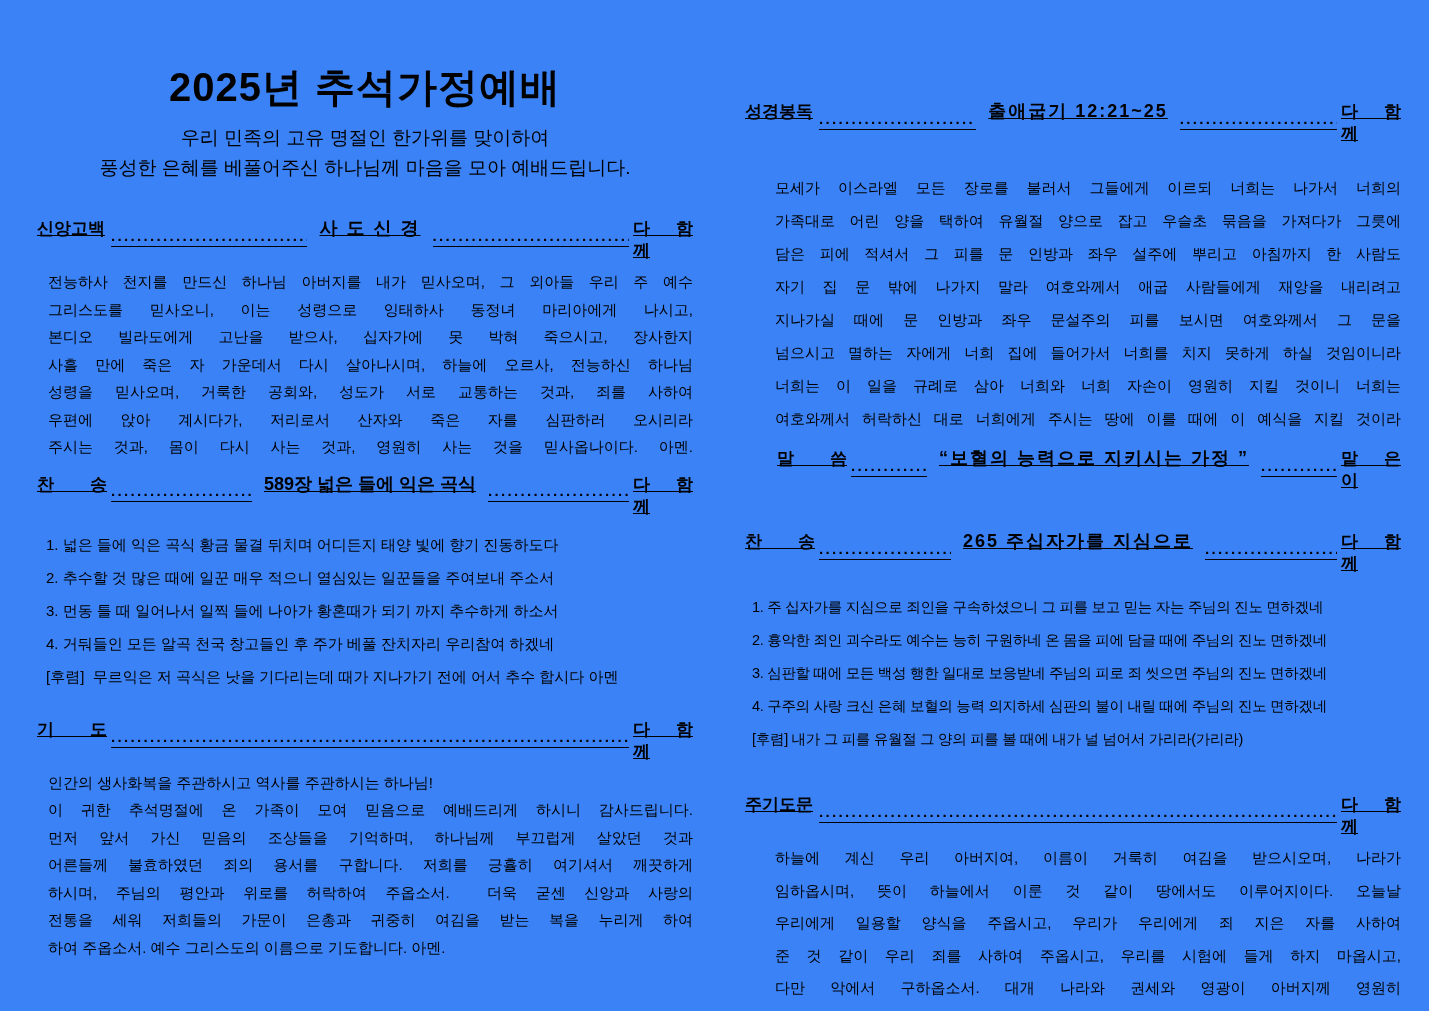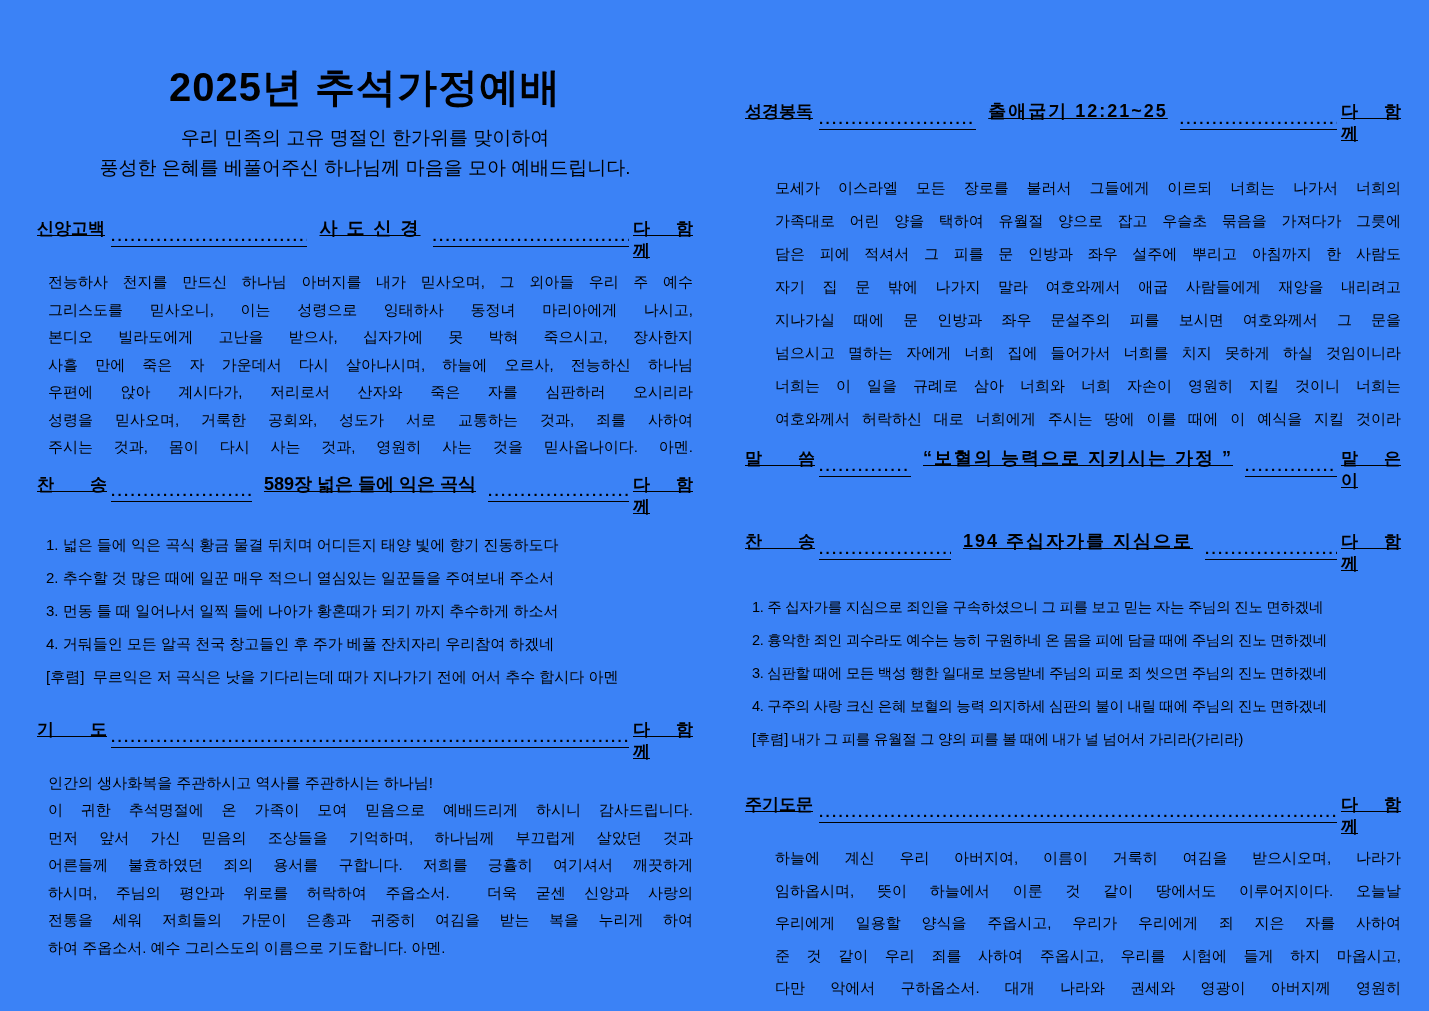--- a/index.html
+++ b/index.html
@@ -105,21 +105,21 @@
   .scriptb .line { line-height: 33px; }
   .verses2 { margin-top: 16px; padding-left: 7px; }
   .verses2 .vline { font-size: 14.5px; letter-spacing: -0.3px; }
   .lpb     { margin-top: 4px;  padding-left: 30px; }
   .lpb .line { line-height: 32.5px; }
 
   .m-conf   { margin-top: 34px; }
   .m-hymn1  { margin-top: 12px; }
   .m-prayer { margin-top: 26px; }
   .m-script { margin-top: 100px; }
-  .m-sermon { margin-top: 12px; }
+  .m-sermon { margin-top: 12px; margin-left: 32px; }
   .m-hymn2  { margin-top: 38px; }
   .m-lords  { margin-top: 38px; }
 </style>
 </head>
 <body>
 
 <div class="page">
 
   <div class="col col-left">
 
@@ -132,22 +132,22 @@
       <span class="leader"></span>
       <span class="sec-center fancy">사 도 신 경</span>
       <span class="leader"></span>
       <span class="sec-right">다 함 께</span>
     </div>
     <div class="creed">
       <div class="line">전능하사 천지를 만드신 하나님 아버지를 내가 믿사오며, 그 외아들 우리 주 예수</div>
       <div class="line">그리스도를 믿사오니, 이는 성령으로 잉태하사 동정녀 마리아에게 나시고,</div>
       <div class="line">본디오 빌라도에게 고난을 받으사, 십자가에 못 박혀 죽으시고, 장사한지</div>
       <div class="line">사흘 만에 죽은 자 가운데서 다시 살아나시며, 하늘에 오르사, 전능하신 하나님</div>
+      <div class="line">성령을 믿사오며, 거룩한 공회와, 성도가 서로 교통하는 것과, 죄를 사하여</div>
       <div class="line">우편에 앉아 계시다가, 저리로서 산자와 죽은 자를 심판하러 오시리라</div>
-      <div class="line">성령을 믿사오며, 거룩한 공회와, 성도가 서로 교통하는 것과, 죄를 사하여</div>
       <div class="line">주시는 것과, 몸이 다시 사는 것과, 영원히 사는 것을 믿사옵나이다. 아멘.</div>
     </div>
 
     <div class="sec m-hymn1">
       <span class="sec-label">찬 송</span>
       <span class="leader"></span>
       <span class="sec-center">589장 넓은 들에 익은 곡식</span>
       <span class="leader"></span>
       <span class="sec-right">다 함 께</span>
     </div>
@@ -199,21 +199,21 @@
       <span class="sec-label">말 씀</span>
       <span class="leader"></span>
       <span class="sec-center fancy">“보혈의 능력으로 지키시는 가정 ”</span>
       <span class="leader"></span>
       <span class="sec-right">맡 은 이</span>
     </div>
 
     <div class="sec m-hymn2">
       <span class="sec-label">찬 송</span>
       <span class="leader"></span>
-      <span class="sec-center fancy">194 주십자가를 지심으로</span>
+      <span class="sec-center fancy">265 주십자가를 지심으로</span>
       <span class="leader"></span>
       <span class="sec-right">다 함 께</span>
     </div>
     <div class="verses2">
       <div class="vline">1. 주 십자가를 지심으로 죄인을 구속하셨으니 그 피를 보고 믿는 자는 주님의 진노 면하겠네</div>
       <div class="vline">2. 흉악한 죄인 괴수라도 예수는 능히 구원하네 온 몸을 피에 담글 때에 주님의 진노 면하겠네</div>
       <div class="vline">3. 심판할 때에 모든 백성 행한 일대로 보응받네 주님의 피로 죄 씻으면 주님의 진노 면하겠네</div>
       <div class="vline">4. 구주의 사랑 크신 은혜 보혈의 능력 의지하세 심판의 불이 내릴 때에 주님의 진노 면하겠네</div>
       <div class="vline">[후렴] 내가 그 피를 유월절 그 양의 피를 볼 때에 내가 널 넘어서 가리라(가리라)</div>
     </div>

